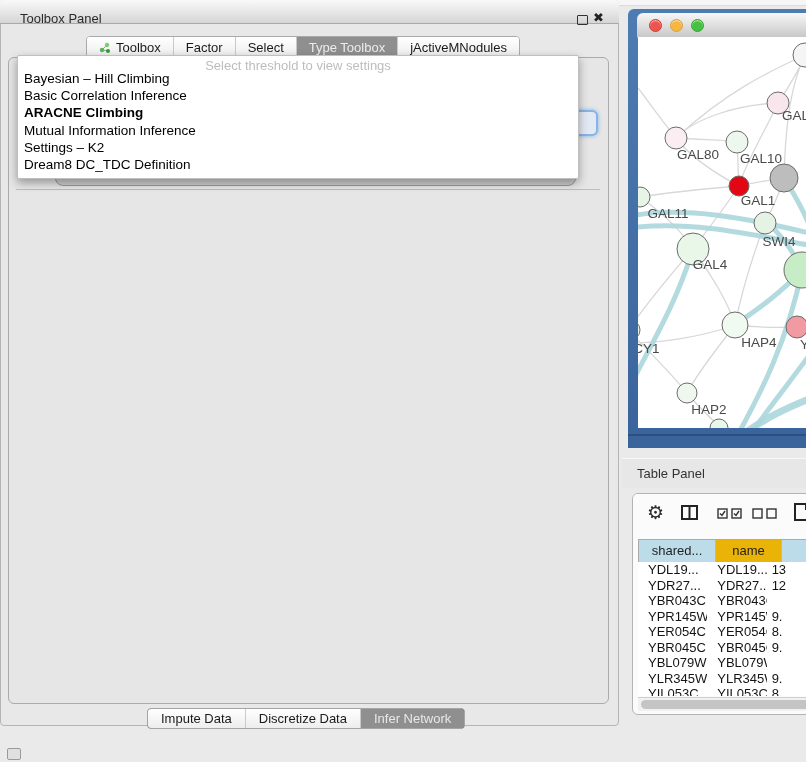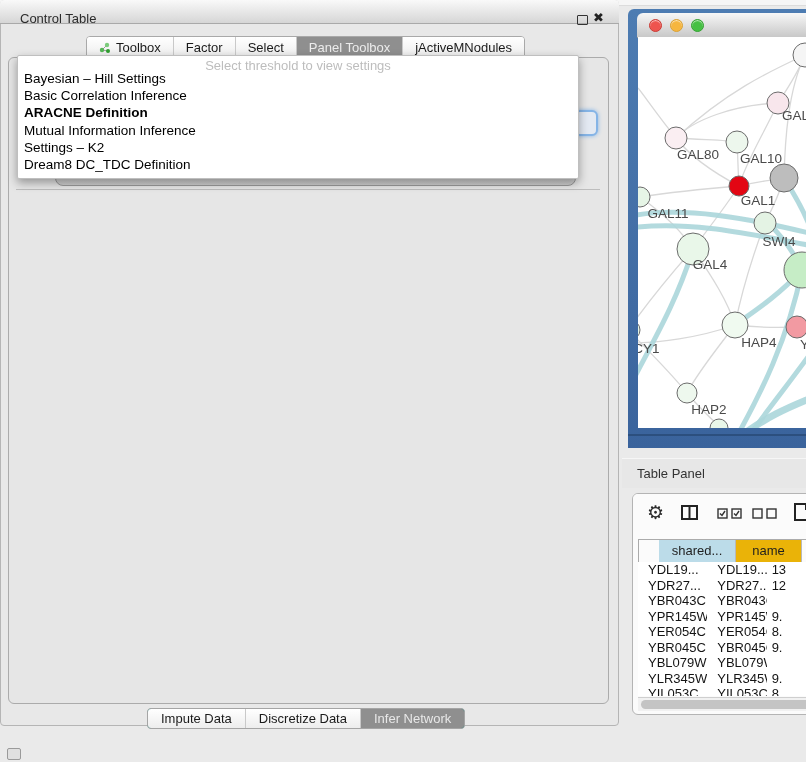--- a/index.html
+++ b/index.html
@@ -92,38 +92,38 @@
   .net-bottom-line{position:absolute;left:0;right:0;top:425px;height:2px;background:#2c4f7e;}
 
   
   .tp-header{left:622px;top:458px;width:184px;height:30px;background:#e7e7e7;border-top:1px solid #f6f6f6;}
   .tp-title{left:637px;top:466px;font-size:13px;color:#333;}
   .table-window{left:632px;top:493px;width:190px;height:222px;background:#fbfbfb;border:1px solid #b4b4b4;border-radius:6px;overflow:hidden;}
   .tbl-toolbar{position:absolute;left:0;top:0;right:0;height:44px;background:#fbfbfb;}
   .gear{position:absolute;left:14px;top:9px;font-size:19px;color:#2b2b2b;line-height:1;}
   .tbl-header{position:absolute;left:5px;top:45px;height:22px;display:flex;border-top:1px solid #ababab;border-bottom:1px solid #ababab;border-left:1px solid #ababab;}
   .th{font-size:13px;color:#1f1f1f;text-align:center;line-height:21px;border-right:1px solid #b9b9b9;background:#eab308;overflow:hidden;white-space:nowrap;}
-  .th.hl{background:#bcdce9;margin-left:20px;}
+  .th.hl{background:#bcdce9;}
   .tbl-body{position:absolute;left:5px;top:68px;right:0;height:134px;overflow:hidden;background:#fff;}
   .tr{display:flex;height:15.5px;}
   .td{font-size:13px;color:#141414;line-height:15.5px;white-space:nowrap;overflow:hidden;padding-left:10px;box-sizing:border-box;}
   .tbl-hscroll{position:absolute;left:5px;top:203px;right:0;height:13px;background:#f1f1f1;border-top:1px solid #cfcfcf;}
   .tbl-hthumb{position:absolute;left:3px;top:2px;width:175px;height:9px;background:#c4c4c4;border-radius:5px;}
 
   .mini-dock-icon{left:7px;top:748px;width:14px;height:12px;border:1px solid #9a9a9a;border-radius:2px;background:#e0e0e0;}
 </style>
 </head>
 <body>
 
 <div id="page">
   <div class="abs top-strip"></div>
 
   <div class="abs cp-window"></div>
   <div class="abs cp-titlebar"></div>
-  <div class="abs cp-title">Control Table</div>
+  <div class="abs cp-title">Toolbox Panel</div>
   <div class="abs float-icon"></div>
   <div class="abs close-icon">✖</div>
 
   <div class="abs content-panel"></div>
 
   <div class="abs tabbar" id="top-tabs">
       <div class="tab">
         <svg width="12" height="12" viewBox="0 0 12 12">
           <line x1="3" y1="8" x2="8" y2="3" stroke="#9a9a9a"></line>
           <line x1="3" y1="8" x2="9" y2="9" stroke="#9a9a9a"></line>
@@ -133,37 +133,37 @@
         </svg>
         <span>Toolbox</span>
       </div>
       <div class="tab">
         <span>Factor</span>
       </div>
       <div class="tab">
         <span>Select</span>
       </div>
       <div class="tab active">
-        <span>Panel Toolbox</span>
+        <span>Type Toolbox</span>
       </div>
       <div class="tab">
         <span>jActiveMNodules</span>
       </div>
     </div>
 
   <div class="abs ghost-combo-right"></div>
   <div class="abs ghost-combo-bottom"></div>
   <div class="abs ghost-line"></div>
 
   <div class="abs dropdown">
     <div class="abs dropdown-placeholder">Select threshold to view settings</div>
     <ul class="abs dropdown-list" id="dropdown-list">
-        <li>Bayesian – Hill Settings</li>
+        <li>Bayesian – Hill Climbing</li>
         <li>Basic Correlation Inference</li>
-        <li class="selected">ARACNE Definition</li>
+        <li class="selected">ARACNE Climbing</li>
         <li>Mutual Information Inference</li>
         <li>Settings – K2</li>
         <li>Dream8 DC_TDC Definition</li>
       </ul>
   </div>
 
   <div class="abs group" style="left:16px;top:200px;width:582px;height:474px;">
     <span class="legend">Cyni Algorithm Settings</span>
   </div>
   <div class="abs v-scroll">

